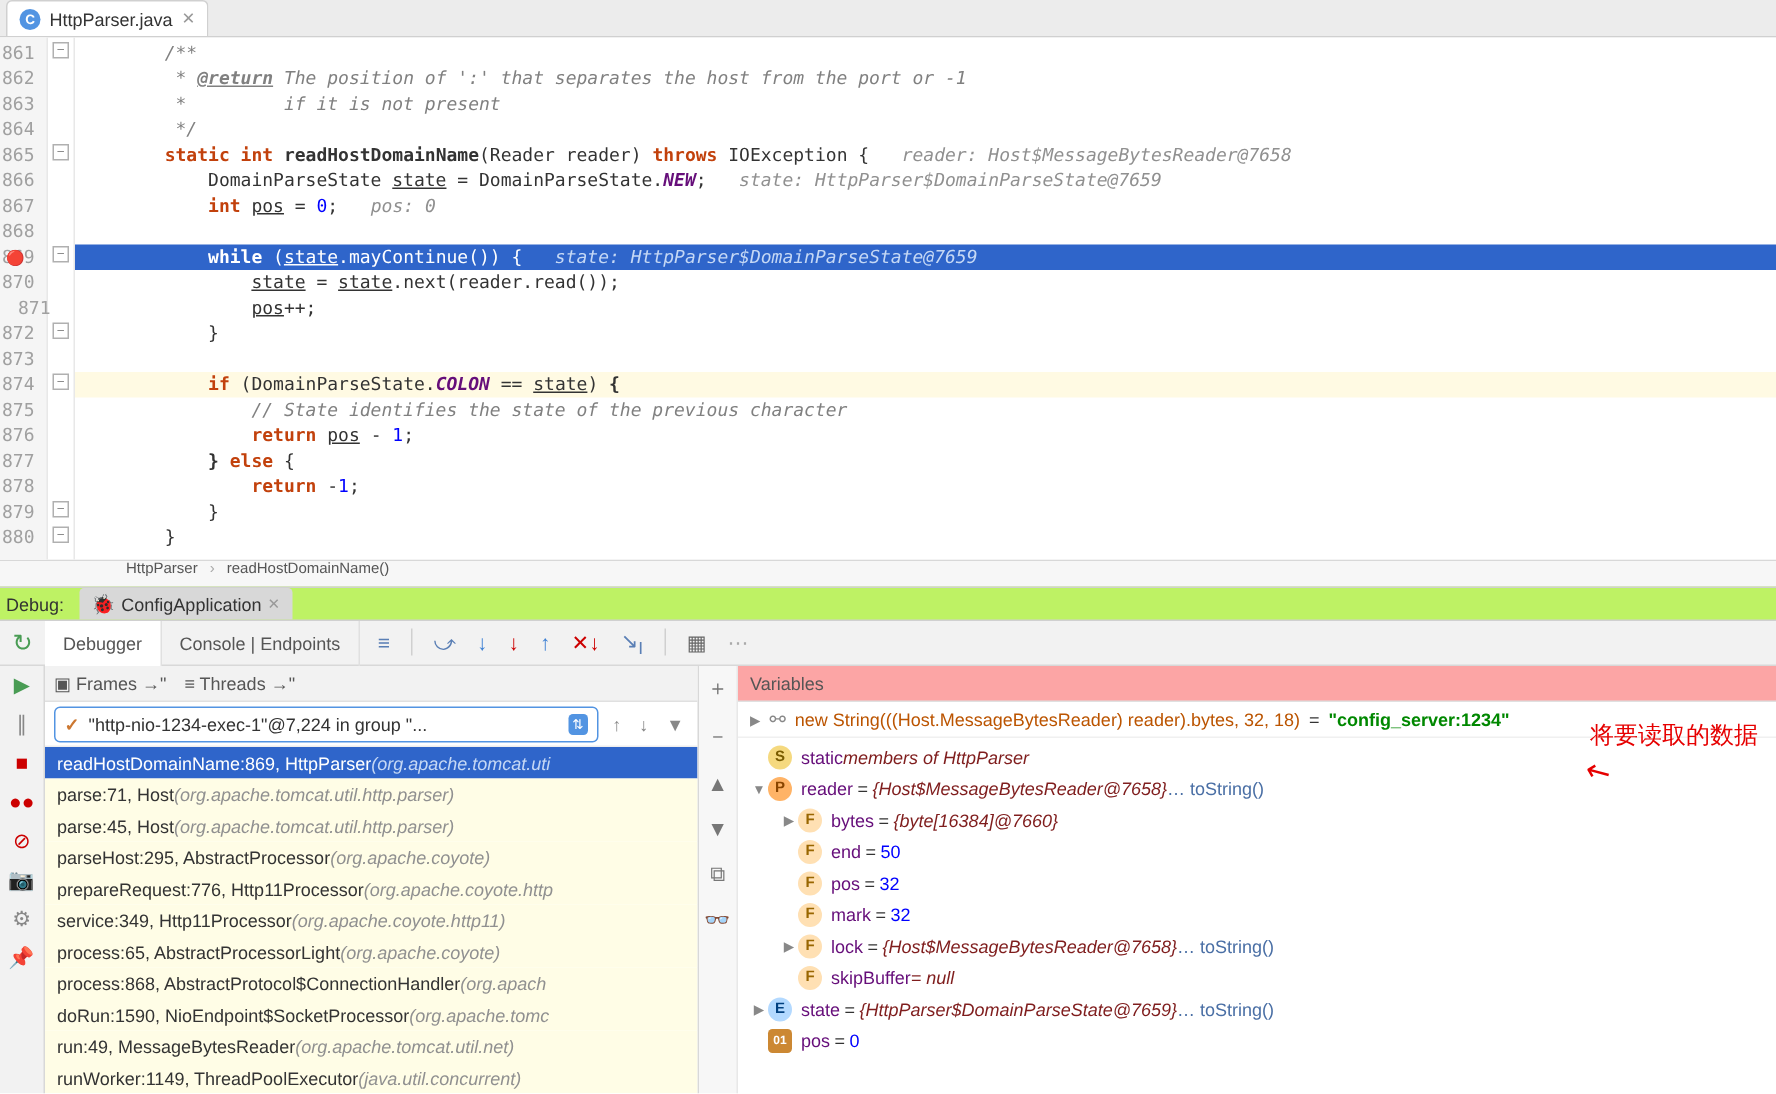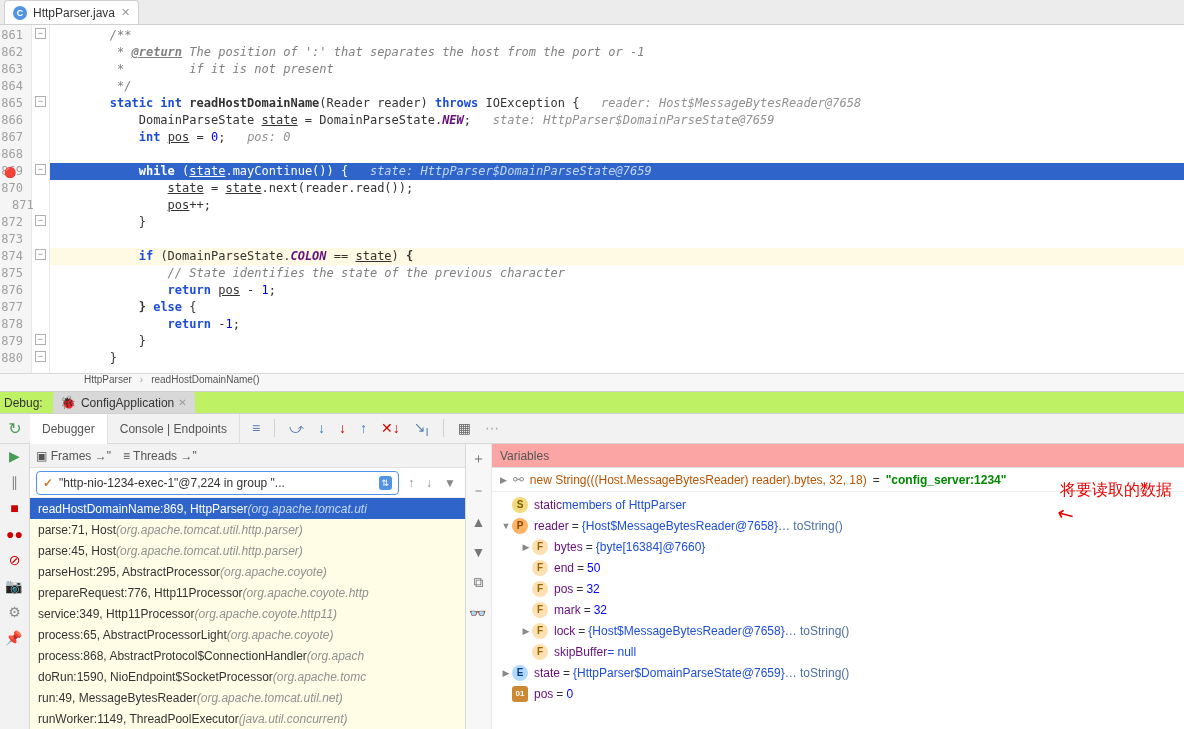--- a/index.html
+++ b/index.html
@@ -13,21 +13,21 @@
 .gutter { width: 32px; background: #f5f5f5; border-right: 1px solid #e8e8e8; text-align: right; padding-right: 8px; font-family: Menlo, Consolas, monospace; font-size: 12px; color: #a0a0a0; line-height: 17px; padding-top: 2px; position: relative; }
 .gutter .bp { position: absolute; left: 4px; width: 12px; height: 12px; color: #cc0000; font-size: 10px; }
 .fold-col { width: 18px; border-right: 1px solid #e8e8e8; position: relative; }
 .fold-mark { position: absolute; left: 3px; width: 11px; height: 11px; border: 1px solid #b0b0b0; font-size: 9px; line-height: 9px; text-align: center; color: #888; background: #fff; }
 .code { flex: 1; font-family: Menlo, Consolas, monospace; font-size: 12px; line-height: 17px; padding-top: 2px; white-space: pre; overflow: hidden; position: relative; }
 .code .line { height: 17px; padding-left: 2px; }
 .code .hl-exec { background: #2f65ca; color: #fff; }
 .code .hl-exec .kw, .code .hl-exec .cm { color: #fff !important; }
 .code .hl-exec .hint { color: #c5d8f5 !important; }
 .code .hl-warn { background: #fffae3; }
-.kw { color: #1d4ed8; font-weight: bold; }
+.kw { color: #c2410c; font-weight: bold; }
 .st { color: #660e7a; font-weight: bold; font-style: italic; }
 .num { color: #0000ff; }
 .cm { color: #808080; font-style: italic; }
 .ann { color: #808080; font-style: italic; font-weight: bold; text-decoration: underline; }
 .hint { color: #909090; font-style: italic; }
 .underline { text-decoration: underline; }
 .breadcrumb { height: 24px; border-top: 1px solid #d8d8d8; background: #f7f7f7; display: flex; align-items: flex-start; padding-left: 84px; font-size: 10px; color: #555; gap: 8px; }
 .breadcrumb .sep { color: #aaa; }
 .debug-bar { height: 26px; background: #bef264; border-top: 1px solid #d0d0d0; border-bottom: 1px solid #d0d0d0; display: flex; align-items: center; padding-left: 4px; gap: 10px; font-size: 12px; }
 .bug-icon { color: #499c54; font-size: 13px; }
@@ -68,21 +68,21 @@
 .var-row { height: 21px; display: flex; align-items: center; white-space: nowrap; }
 .var-row .exp { width: 12px; text-align: center; color: #888; font-size: 9px; }
 .var-row .badge { width: 16px; height: 16px; border-radius: 50%; font-size: 10px; font-weight: bold; display: flex; align-items: center; justify-content: center; margin-right: 6px; }
 .badge.s { background: #f5d97f; color: #7a5c00; }
 .badge.p { background: #ffb366; color: #8a4500; }
 .badge.f { background: #ffe0b3; color: #996600; }
 .badge.e { background: #b3d9ff; color: #004080; }
 .badge.oi { background: #cc8833; color: #fff; font-size: 8px; border-radius: 3px; }
 .var-name { color: #660e7a; }
 .var-eq { color: #333; margin: 0 3px; }
-.var-obj { color: #1d4ed8; }
+.var-obj { color: #7f1d1d; font-style: italic; }
 .var-link { color: #4a6fa5; }
 .var-num2 { color: #0000ff; }
 .annotation { position: absolute; right: 12px; top: 36px; color: #e60000; font-size: 16px; font-family: "PingFang SC", "Microsoft YaHei", sans-serif; }
 .annotation-arrow { position: absolute; right: 110px; top: 58px; color: #e60000; font-size: 20px; transform: rotate(-30deg); }
 </style>
 </head>
 <body>
 
 <div class="root">
   <div class="tab-bar">

